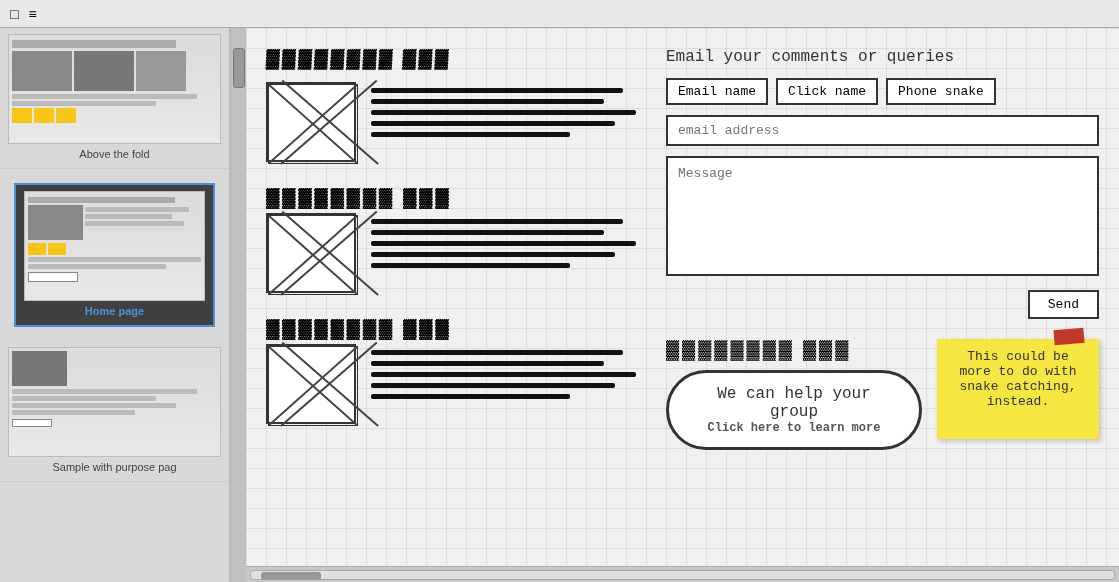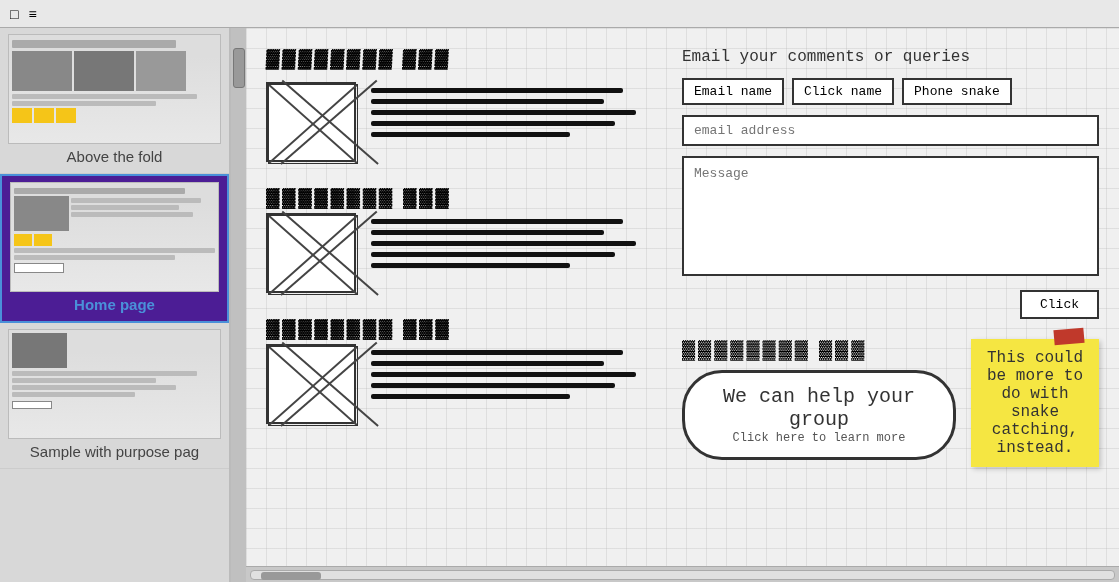--- a/index.html
+++ b/index.html
@@ -34,37 +34,37 @@
       overflow-y: auto;
       flex-shrink: 0;
     }
     .sidebar-item {
       padding: 6px 8px;
       cursor: pointer;
       border-bottom: 1px solid #ccc;
     }
     .sidebar-item.selected {
       border: 2px solid #4a90d9;
-      background: #4c1d95;
-      margin: 0;
+      background: #404040;
+      margin: 14px;
     }
     .sidebar-thumbnail {
       width: 100%;
       height: 110px;
       background: #e0e0e0;
       border: 1px solid #bbb;
       position: relative;
       overflow: hidden;
     }
     .sidebar-thumbnail.first {
       background: #d4d4d4;
     }
     .sidebar-label {
       text-align: center;
-      font-size: 15px;
+      font-size: 11px;
       color: #444;
       padding: 4px 0 2px 0;
     }
 
     
     .sidebar-scroll {
       width: 16px;
       background: #c0c0c0;
       border-left: 1px solid #bbb;
       flex-shrink: 0;
@@ -172,21 +172,20 @@
     .xbox::after { transform: rotate(-41deg) translateY(-50%); }
 
     
     .text-lines-block {
       flex: 1;
     }
 
     
     .form-section {
       background: transparent;
-      margin-left: 16px;
     }
 
     .form-title {
       font-size: 16px;
       color: #333;
       margin-bottom: 12px;
       font-family: 'Courier New', monospace;
     }
 
     .form-row {
@@ -250,36 +249,37 @@
     .help-button {
       border: 3px solid #333;
       border-radius: 40px;
       padding: 12px 25px;
       text-align: center;
       background: white;
       cursor: pointer;
       min-width: 200px;
     }
     .help-button-title {
-      font-size: 20px;
+      font-size: 16px;
       font-family: 'Courier New', monospace;
       color: #333;
     }
     .help-button-sub {
       font-size: 12px;
       font-family: 'Courier New', monospace;
       color: #555;
+      font-weight: bold;
     }
 
     .sticky-note {
       background: #f5e642;
       padding: 10px 12px;
-      width: 128px;
+      width: 162px;
       min-height: 100px;
-      font-size: 16px;
+      font-size: 13px;
       font-family: 'Courier New', monospace;
       color: #333;
       position: relative;
       text-align: center;
       box-shadow: 2px 2px 5px rgba(0,0,0,0.2);
     }
     .sticky-note::before {
       content: '';
       position: absolute;
       top: -10px;
@@ -467,21 +467,21 @@
             </div>
 
             
             <input type="text" class="form-input-full" placeholder="email address" style="">
 
             
             <textarea class="form-textarea" placeholder="Message" style=""></textarea>
 
             
             <div class="clearfix">
-              <button class="send-btn">Click</button>
+              <button class="send-btn">Send</button>
             </div>
 
             
             <div class="bottom-area">
               <div style="flex:1;">
                 
                 <div style="display:inline-block; margin-bottom:10px;">
                   <span style="font-size:18px; letter-spacing:3px; color:#000; font-weight:900; font-style:italic;">▓▓▓▓▓▓▓▓ ▓▓▓</span>
                 </div>
                 

